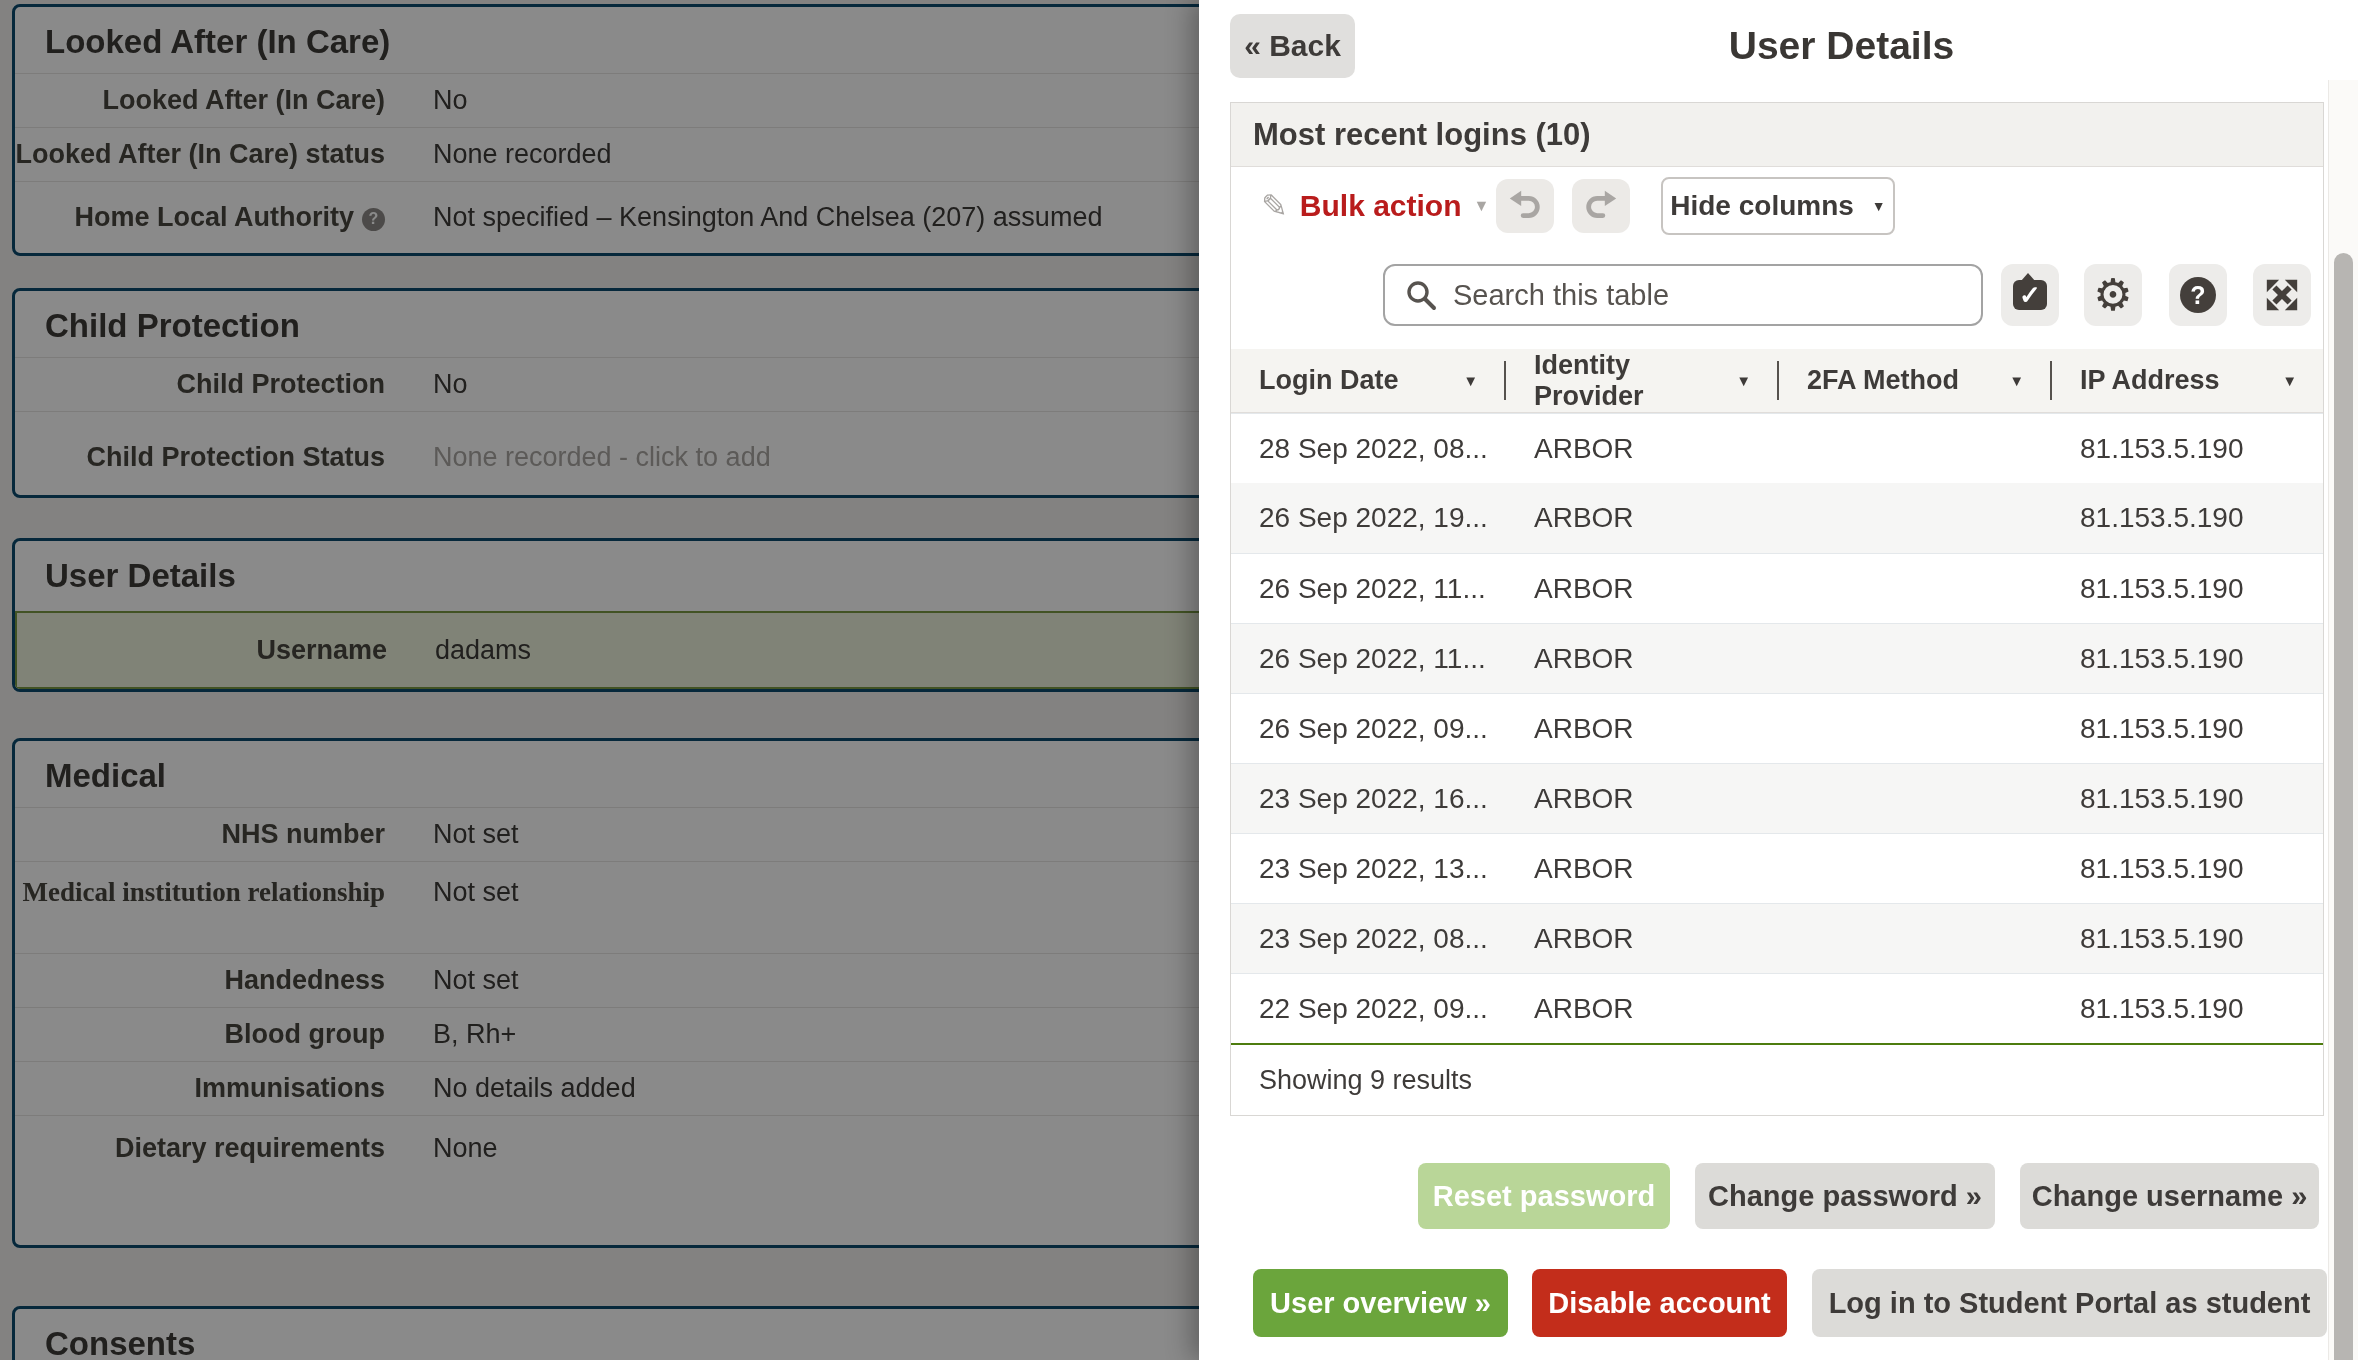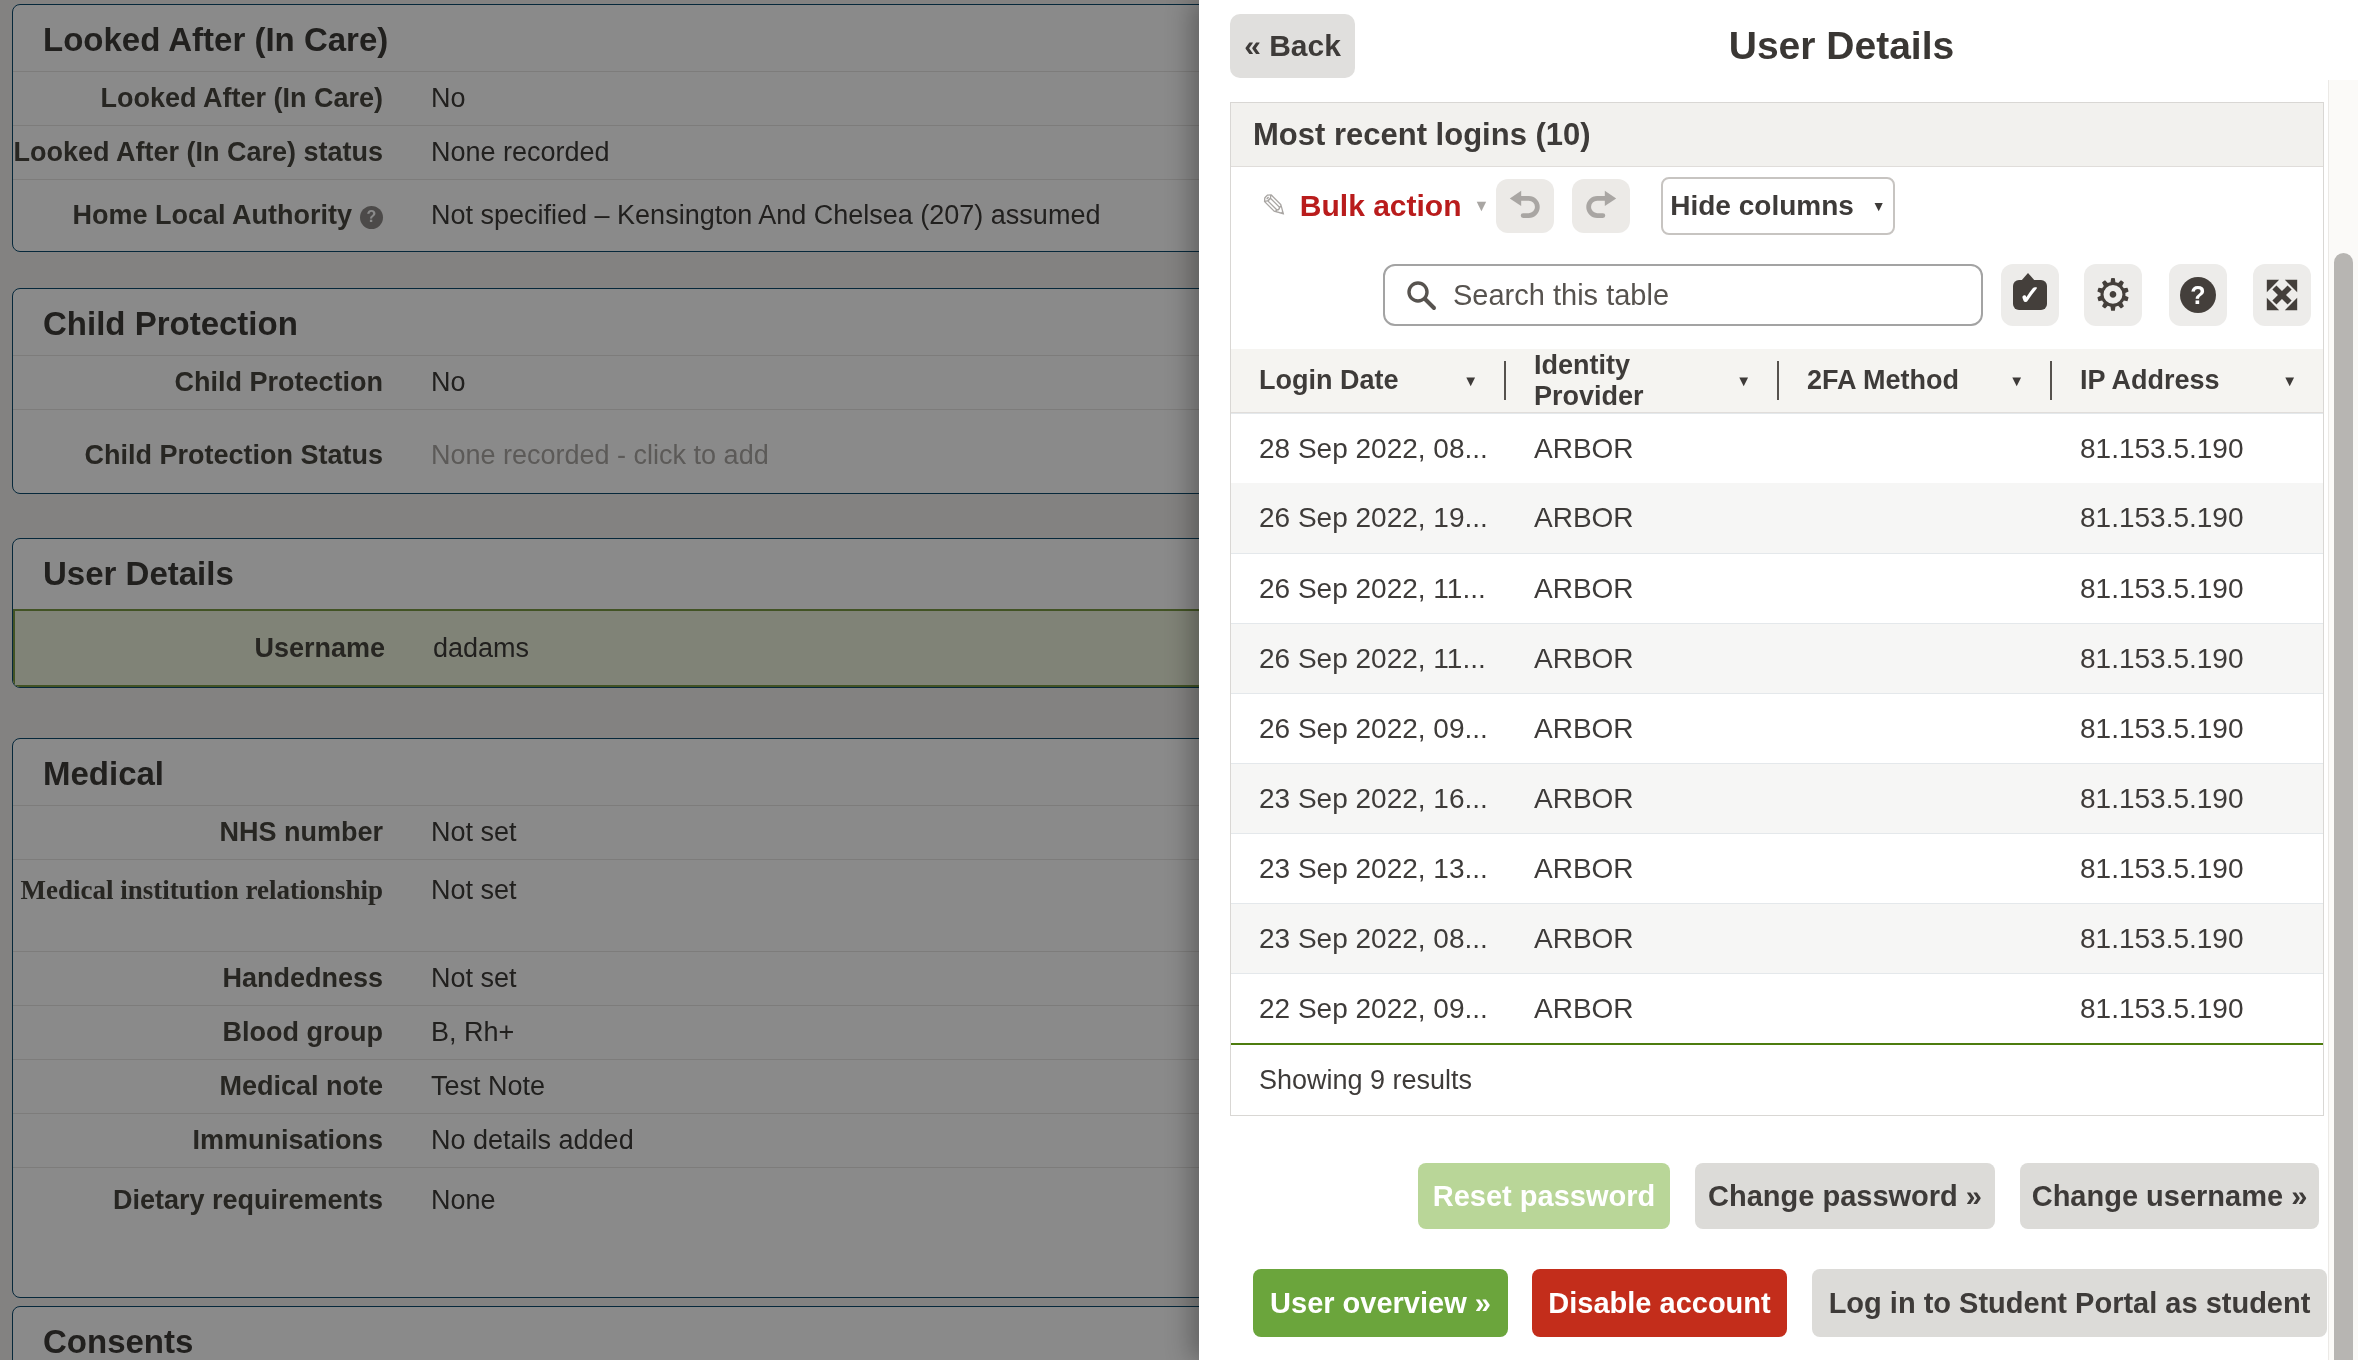--- a/index.html
+++ b/index.html
@@ -5,21 +5,21 @@
   * { margin:0; padding:0; box-sizing:border-box; }
   html,body { width:2358px; height:1360px; overflow:hidden; }
   body {
     font-family:"Liberation Sans","DejaVu Sans",sans-serif;
     background:#f2f1ef; position:relative; color:#3e3b39;
   }
   
   .page { position:absolute; inset:0; }
   .card {
     position:absolute; left:12px; width:1400px; background:#ffffff;
-    border:1px solid #0c4a6e; border-radius:8px; overflow:hidden;
+    border:3px solid #0c4a6e; border-radius:8px; overflow:hidden;
   }
   .card-title {
     font-size:33px; font-weight:700; color:#3e3b39;
     padding:16px 0 12px 30px;
   }
   .prow {
     display:flex; align-items:center; border-top:1px solid #e7e5e3;
     min-height:54px; padding:6px 0;
   }
   .prow.top-align { align-items:flex-start; padding-top:12px; }
@@ -221,24 +221,20 @@
     </div>
     <div class="prow">
       <span class="plabel">Handedness</span>
       <span class="pvalue">Not set</span>
     </div>
     <div class="prow">
       <span class="plabel">Blood group</span>
       <span class="pvalue">B, Rh+</span>
     </div>
     <div class="prow">
-      <span class="plabel">Medical note</span>
-      <span class="pvalue">Test Note</span>
-    </div>
-    <div class="prow">
       <span class="plabel">Immunisations</span>
       <span class="pvalue">No details added</span>
     </div>
     <div class="prow" style="min-height:130px; align-items:flex-start; padding-top:14px;">
       <span class="plabel">Dietary requirements</span>
       <span class="pvalue">None</span>
     </div>
   </div>
 
   <div class="card" style="top:1306px; height:80px;">

